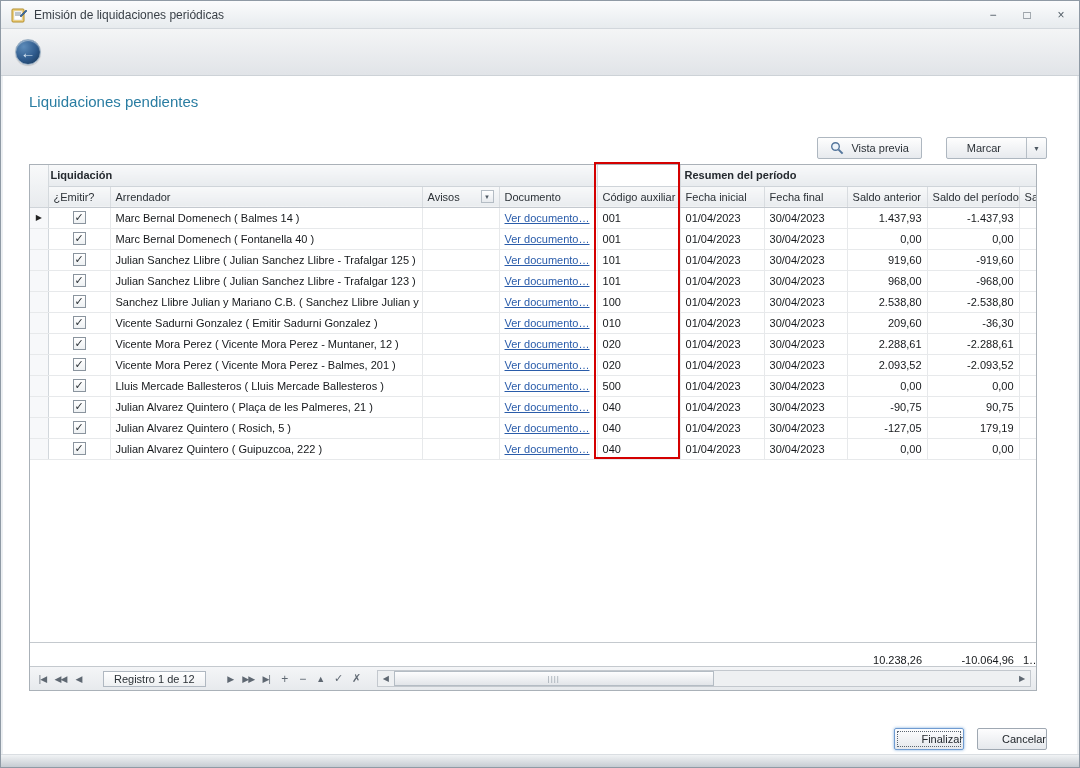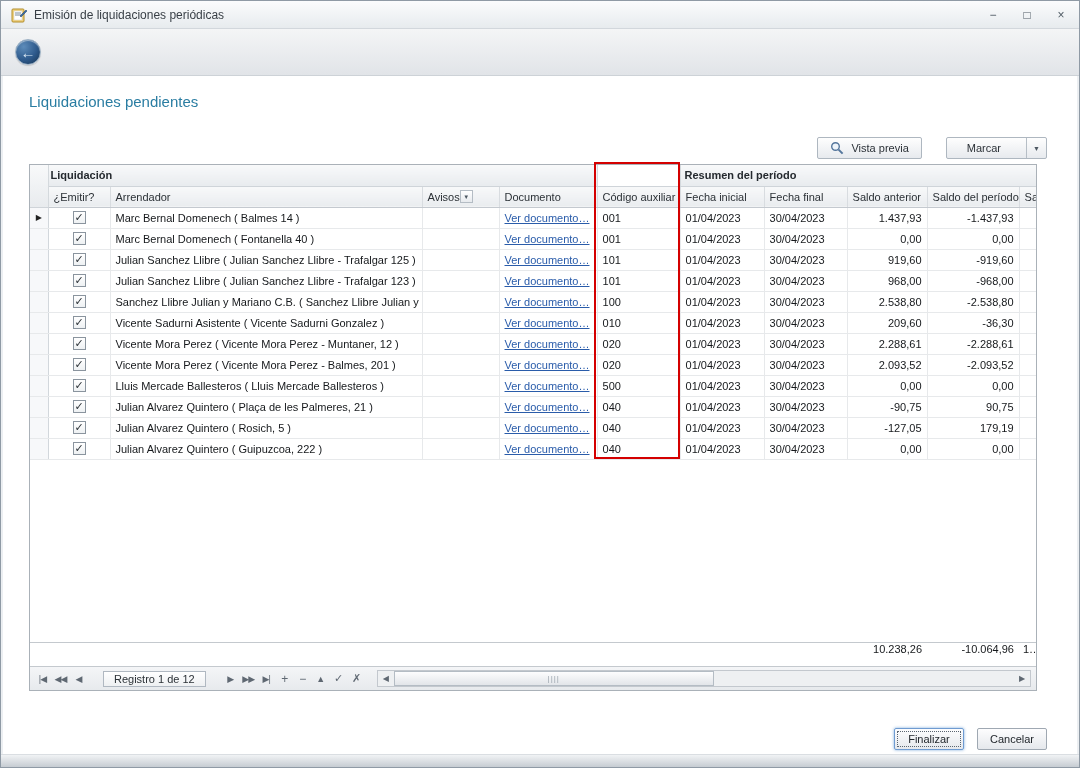--- a/index.html
+++ b/index.html
@@ -58,39 +58,39 @@
   th, td { height:21px; overflow:hidden; white-space:nowrap; vertical-align:middle; }
   .group-row th { background:linear-gradient(#f8f9fa,#e8ebee);
                   border-bottom:1px solid #cfd4d9; border-right:1px solid #d4d9dd;
                   font-weight:bold; font-size:11px; color:#24292e; text-align:left; padding:0 4px; }
   th.corner { background:linear-gradient(#f8f9fa,#e8ebee); border-right:1px solid #d4d9dd; border-bottom:1px solid #cfd4d9; }
   th.group-liquidacion { padding-left:2px; }
   th.group-blank { background:#fff; }
   .header-row th { background:linear-gradient(#f8f9fa,#e9ecef);
                    border-right:1px solid #d8dce0; border-bottom:1px solid #c4c9cf;
                    font-weight:normal; font-size:11px; color:#2b3136; text-align:left; padding:0 5px; }
-  .avisos-head { display:flex; align-items:center; justify-content:flex-start; }
+  .avisos-head { display:flex; align-items:center; justify-content:space-between; }
   .drop-box { width:13px; height:13px; border:1px solid #b4bcc4;
               background:linear-gradient(#fff,#e7eaee); font-size:6px; color:#4d5862;
               display:flex; align-items:center; justify-content:center; }
   tbody td { border-right:1px solid #e7e9eb; border-bottom:1px solid #e7e9eb;
              padding:0 5px; color:#15181b; }
   td.ind { background:#f7f8fa; border-right:1px solid #d2d7dc; text-align:center;
            font-size:8px; color:#222; padding:0; }
   td.cb-cell { text-align:center; padding:0; }
   .checkbox { display:inline-flex; width:13px; height:13px; border:1px solid #8a949e;
               background:linear-gradient(#fff,#eef1f3); color:#2b3136; font-size:11px;
               line-height:11px; align-items:center; justify-content:center; vertical-align:middle; }
   td.link { color:var(--link-blue,#2a5caa); text-decoration:underline; cursor:pointer; }
   td.num { text-align:right; }
 
   .grid-fill { flex:1 1 auto; background:#fff; }
 
   .totals { flex:0 0 24px; border-top:1px solid #c4c9ce; display:flex;
-            align-items:flex-start; font-size:11px; color:#15181b; background:#fff; }
+            align-items:flex-end; font-size:11px; color:#15181b; background:#fff; }
   .totals .sp { flex:0 0 817px; }
   .totals .t1 { flex:0 0 80px; text-align:right; padding-right:5px; }
   .totals .t2 { flex:0 0 92px; text-align:right; padding-right:5px; }
   .totals .t3 { flex:1; text-align:left; padding-left:4px; }
 
   .navigator { flex:0 0 24px; border-top:1px solid #c4c9ce;
                background:linear-gradient(#f4f5f7,#e7eaed);
                display:flex; align-items:center; padding:0 5px; gap:3px;
                font-size:9px; color:#5f6872; }
   .nav-btn { min-width:15px; text-align:center; letter-spacing:-1px; cursor:default; }
@@ -107,21 +107,21 @@
 
   
   .annotation { position:absolute; left:593px; top:161px; width:86px; height:297px;
                 border:2px solid var(--annotation-red,#d40000); pointer-events:none; z-index:5; }
 
   
   .footer-buttons { position:absolute; top:727px; right:32px; display:flex; gap:13px; }
   .btn-std { width:70px; height:22px; font-size:11px; color:#22272c;
              background:linear-gradient(#fdfdfe,#e5e8ec);
              border:1px solid #9fa8b2; border-radius:2px; cursor:default;
-             font-family:"Liberation Sans", sans-serif; }
+             font-family:"Liberation Sans", sans-serif;text-align:right; }
   .btn-default { border-color:#6f9bd1; box-shadow:0 0 3px rgba(110,160,215,.9);
                  outline:1px dotted #5a6570; outline-offset:-4px; }
 
   .bottom-strip { position:absolute; left:0; right:0; bottom:0; height:13px;
                   background:linear-gradient(#f1f3f5,#c6ccd2);
                   border-top:1px solid #dadee2; }
 </style>
 </head>
 <body>
 
@@ -283,21 +283,21 @@
     <td>30/04/2023</td>
     <td class="num">2.538,80</td>
     <td class="num">-2.538,80</td>
     <td class="num"></td>
   </tr>
           <tr>
     <td class="ind"></td>
     <td class="cb-cell">
       <span class="checkbox">✓</span>
     </td>
-    <td>Vicente Sadurni Asistente ( Vicente Sadurni Gonzalez )</td>
+    <td>Vicente Sadurni Gonzalez ( Emitir Sadurni Gonzalez )</td>
     <td></td>
     <td class="link">Ver documento…</td>
     <td>010</td>
     <td>01/04/2023</td>
     <td>30/04/2023</td>
     <td class="num">209,60</td>
     <td class="num">-36,30</td>
     <td class="num"></td>
   </tr>
           <tr>

